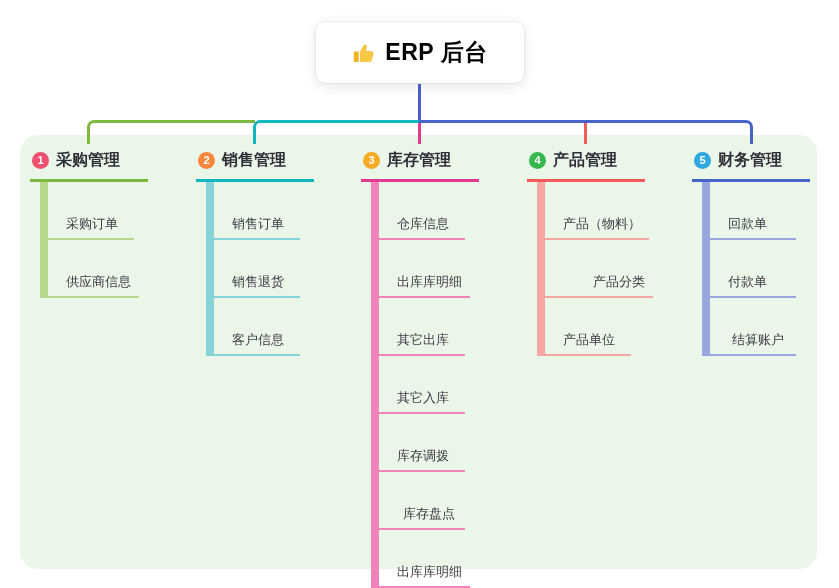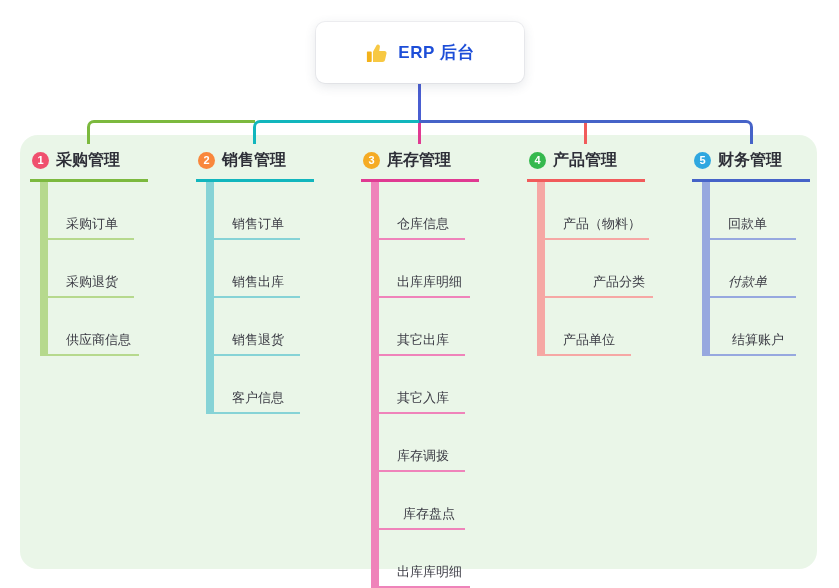--- a/index.html
+++ b/index.html
@@ -18,23 +18,23 @@
     left: 316px; top: 22px;
     width: 208px; height: 61px;
     background: #ffffff;
     border-radius: 9px;
     box-shadow: 0 3px 12px rgba(60,70,90,0.14), 0 0 0 1px #f3f3f5;
     display: flex; align-items: center; justify-content: center;
     gap: 9px;
     z-index: 5;
   }
   .root-card .root-label {
-    font-size: 17px;
+    font-size: 23px;
     font-weight: 600;
-    color: #1d4ed8;
+    color: #000000;
     letter-spacing: 0.5px;
   }
   .thumb-icon { width: 24px; height: 24px; display: block; }
 
   
   .panel {
     position: absolute;
     left: 20px; top: 135px;
     width: 797px; height: 434px;
     background: #eaf6e8;
@@ -105,32 +105,30 @@
 <div class="conn conn-elbow-right" style="left: 419px; width: 334px; z-index: 2; border-color: rgb(70, 99, 200);"></div>
 
 <div id="branches">
     <div class="branch-col" style="left: 30px;">
       <div class="branch-header" style="border-bottom-color: rgb(124, 185, 62);">
         <span class="branch-badge" style="background: rgb(240, 80, 110);">1</span>
         <span class="branch-label">采购管理</span>
       </div>
       <div class="branch-children" style="border-left-color: rgb(182, 217, 141);">
         <div class="child-item" style="border-bottom-color: rgb(182, 217, 141);">采购订单</div>
-        <div class="child-item" style="border-bottom-color: rgb(182, 217, 141);">采购退货</div>
         <div class="child-item" style="border-bottom-color: rgb(182, 217, 141); text-align: right;">供应商信息</div>
       </div>
     </div>
     <div class="branch-col" style="left: 196px;">
       <div class="branch-header" style="border-bottom-color: rgb(18, 182, 189);">
         <span class="branch-badge" style="background: rgb(249, 135, 60);">2</span>
         <span class="branch-label">销售管理</span>
       </div>
       <div class="branch-children" style="border-left-color: rgb(134, 211, 214);">
         <div class="child-item" style="border-bottom-color: rgb(134, 211, 214);">销售订单</div>
-        <div class="child-item" style="border-bottom-color: rgb(134, 211, 214);">销售出库</div>
         <div class="child-item" style="border-bottom-color: rgb(134, 211, 214);">销售退货</div>
         <div class="child-item" style="border-bottom-color: rgb(134, 211, 214);">客户信息</div>
       </div>
     </div>
     <div class="branch-col" style="left: 361px;">
       <div class="branch-header" style="border-bottom-color: rgb(224, 58, 146);">
         <span class="branch-badge" style="background: rgb(245, 171, 36);">3</span>
         <span class="branch-label">库存管理</span>
       </div>
       <div class="branch-children" style="border-left-color: rgb(239, 131, 186);">
@@ -154,17 +152,17 @@
         <div class="child-item" style="border-bottom-color: rgb(246, 167, 164);">产品单位</div>
       </div>
     </div>
     <div class="branch-col" style="left: 692px;">
       <div class="branch-header" style="border-bottom-color: rgb(70, 99, 200);">
         <span class="branch-badge" style="background: rgb(47, 167, 224);">5</span>
         <span class="branch-label">财务管理</span>
       </div>
       <div class="branch-children" style="border-left-color: rgb(151, 168, 223);">
         <div class="child-item" style="border-bottom-color: rgb(151, 168, 223);">回款单</div>
-        <div class="child-item" style="border-bottom-color: rgb(151, 168, 223); font-style: italic;">付款单</div>
+        <div class="child-item" style="border-bottom-color: rgb(151, 168, 223);">付款单</div>
         <div class="child-item" style="border-bottom-color: rgb(151, 168, 223); text-align: center;">结算账户</div>
       </div>
     </div>
   </div>
 
 </body></html>

